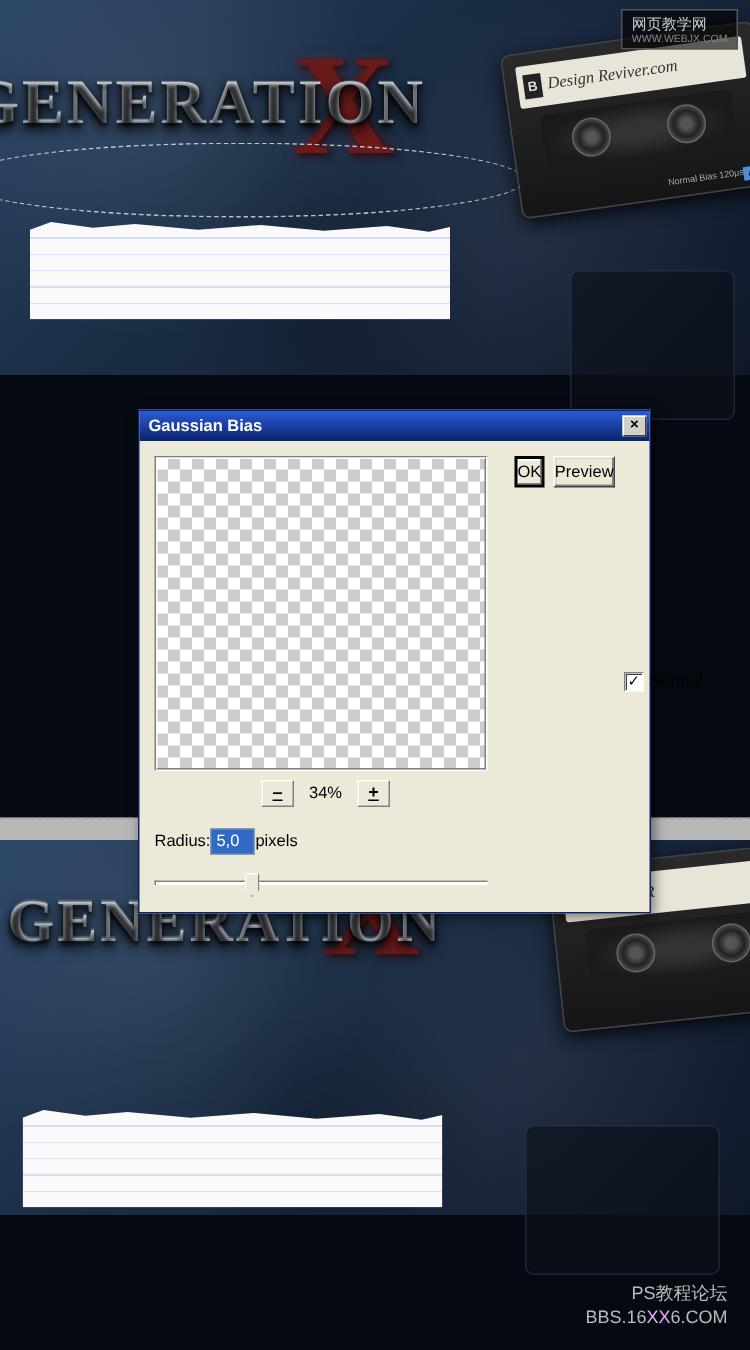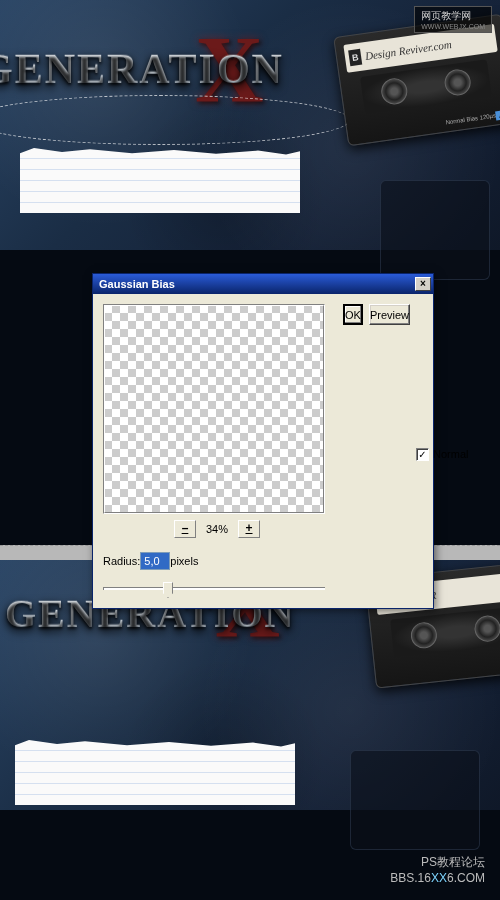--- a/index.html
+++ b/index.html
@@ -191,21 +191,21 @@
     }
     
     .footer-text {
       position: absolute;
       right: 15px;
       bottom: 15px;
       color: #bbb;
       font-size: 12px;
       text-align: right;
     }
-    .footer-text .red { color: #7dd3fc; }
+    .footer-text .red { color: #f0abfc; }
     
     
     .dialog {
       position: absolute;
       left: 92px;
       top: 273px;
       width: 342px;
       background: #ece9d8;
       border: 1px solid #0a246a;
       box-shadow: 2px 2px 8px rgba(0,0,0,0.5);

